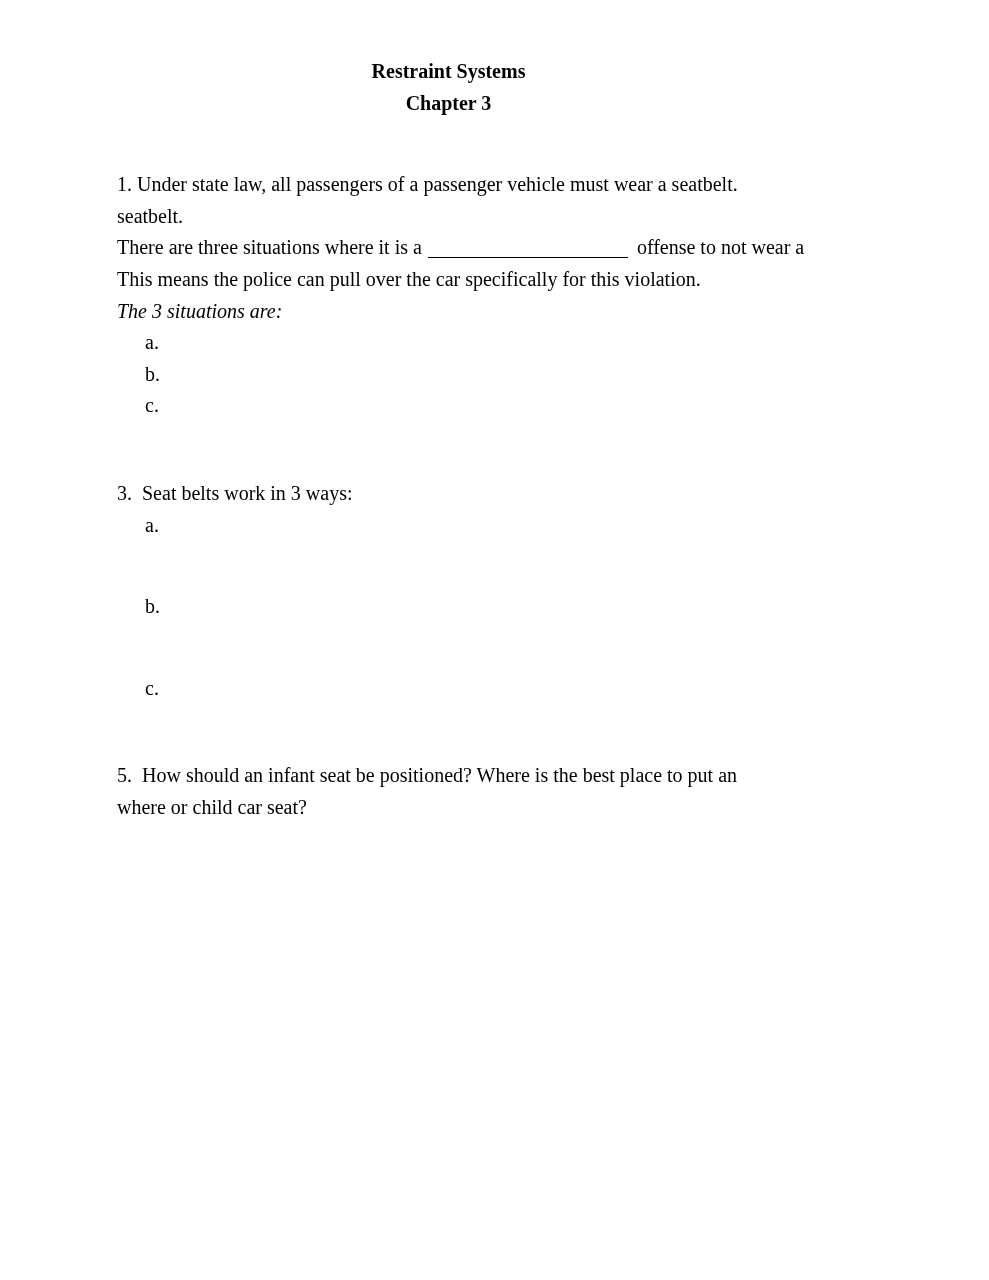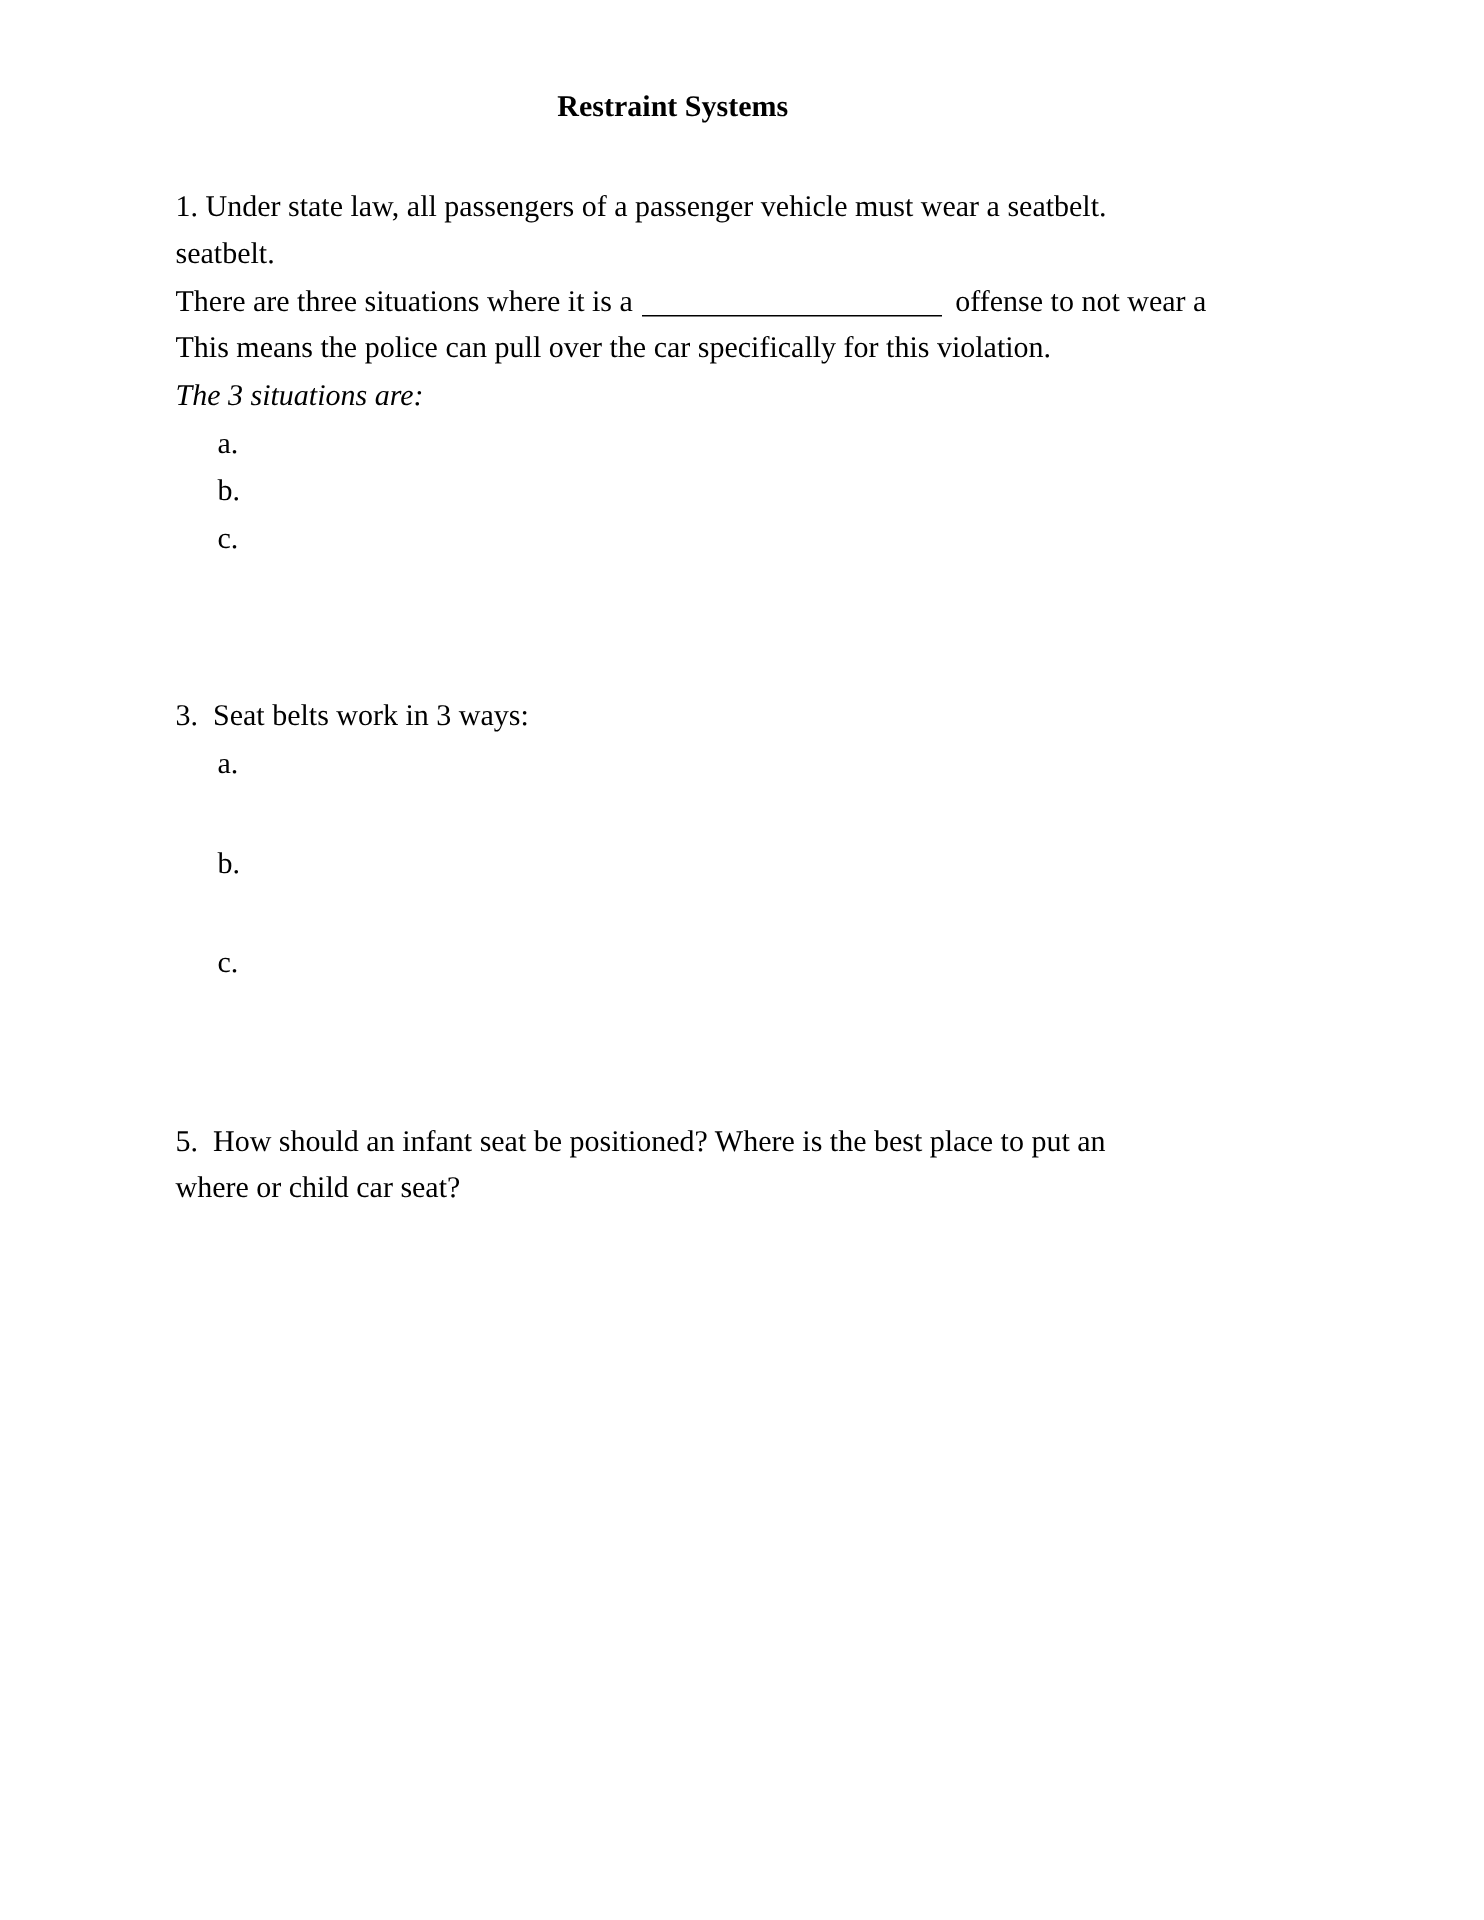--- a/index.html
+++ b/index.html
@@ -17,38 +17,39 @@
     font-family: "Liberation Serif", "DejaVu Serif", serif;
     font-size: 20px;
     line-height: 31.6px;
     overflow: hidden;
   }
   .line { white-space: pre; }
   .center { text-align: center; }
   .bold { font-weight: bold; }
   .italic { font-style: italic; }
   .indent { padding-left: 28px; }
-  .gap-1 { margin-top: 35px; }
+  .gap-1 { margin-top: 50px; }
   .gap-2 { margin-top: 63.2px; }
-  .gap-4 { margin-top: 87px; }
+  .gap-4 { margin-top: 56px; }
   .blank {
     display: inline-block;
     height: 0;
     border-bottom: 1.7px solid #000000;
     vertical-align: -4px;
   }
   .blank-q1 { width: 200px; margin-left: 6px; margin-right: 9px; }
   .blank-q2 { width: 214px; margin-left: 13px; margin-right: 8px; }
 </style>
 </head>
 <body>
 
 <div class="page">
 
   <div class="line center bold">Restraint Systems</div>
+  <div class="line center bold">Chapter 3</div>
 
   <div class="line gap-1">1. Under state law, all passengers of a passenger vehicle must wear a seatbelt.</div>
   <div class="line">seatbelt.</div>
   <div class="line"><span>There are three situations where it is a</span><span class="blank blank-q1"></span><span>offense to not wear a</span></div>
   <div class="line">This means the police can pull over the car specifically for this violation.</div>
   <div class="line italic">The 3 situations are:</div>
   <div class="line indent">a.</div>
   <div class="line indent">b.</div>
   <div class="line indent">c.</div>
 

